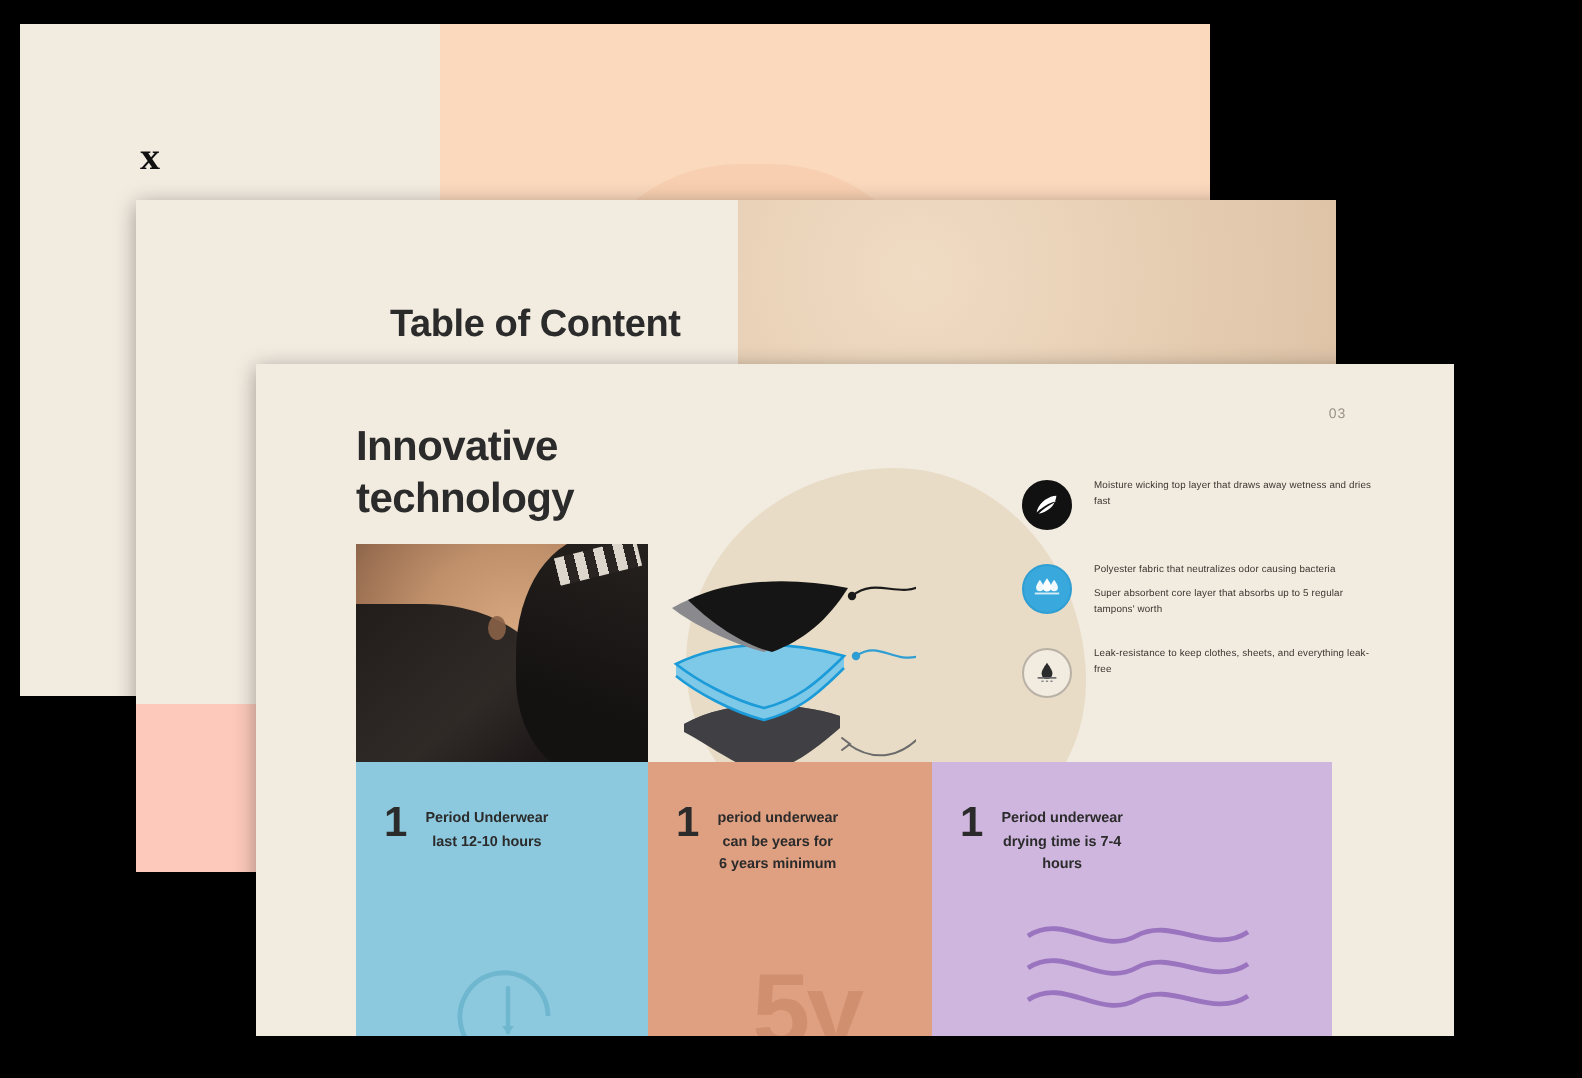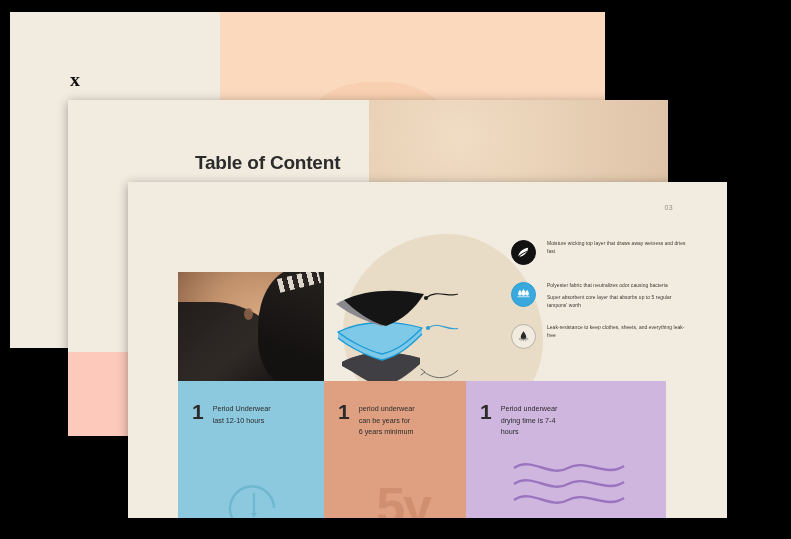--- a/index.html
+++ b/index.html
@@ -88,21 +88,21 @@
 
   
   #slide3 .panels { position:absolute; left:50px; bottom:0; width:549px; height:137px; display:flex; }
   #slide3 .panel { position:relative; width:146px; overflow:hidden; padding:22px 0 0 14px; }
   #slide3 .panel.p1 { background:#8cc9de; }
   #slide3 .panel.p2 { background:#df9f81; width:142px; }
   #slide3 .panel.p3 { background:#cfb6de; width:200px; }
   #slide3 .panel .row { display:flex; gap:9px; align-items:flex-start; position:relative; z-index:2; }
   #slide3 .panel .num { font-size:21px; font-weight:bold; color:#2b2b2b; line-height:.88;
                         font-family:"Liberation Sans", sans-serif; }
-  #slide3 .panel .txt { font-size:7.2px; line-height:1.62; color:#2b2b2b; font-weight:400; }
+  #slide3 .panel .txt { font-size:7.2px; line-height:1.62; color:#2b2b2b; font-weight:700;text-align:center; }
   #slide3 .deco { position:absolute; z-index:1; }
   #slide3 .deco.clock { left:44px; bottom:-24px; width:64px; height:64px; }
   #slide3 .deco.fiveY { right:36px; bottom:-14px; font-size:52px; font-weight:bold;
                         color:#d08f6e; line-height:1; letter-spacing:-2px;margin-top:16px; }
   #slide3 .deco.waves { left:44px; bottom:8px; width:118px; height:52px; }
   #slide3 .strip-right { position:absolute; right:0; bottom:0; width:50px; height:137px; background:#f2ebe0; }
 </style>
 </head>
 <body>
 
@@ -131,20 +131,24 @@
       <div class="hair"></div>
       <div class="head"></div>
     </div>
     <div class="title">Table of Content</div>
   </div>
 
   <div class="slide" id="slide3">
     <div class="blob"></div>
     <div class="pagenum">03</div>
 
+    <div class="heading">
+      <div>Innovative</div>
+      <div>technology</div>
+    </div>
 
     <div class="prodphoto">
       <div class="skin"></div>
       <div class="brief"></div>
       <div class="brief2"></div>
       <div class="band"></div>
       <div class="navel"></div>
     </div>
 
     <div class="fabric">

